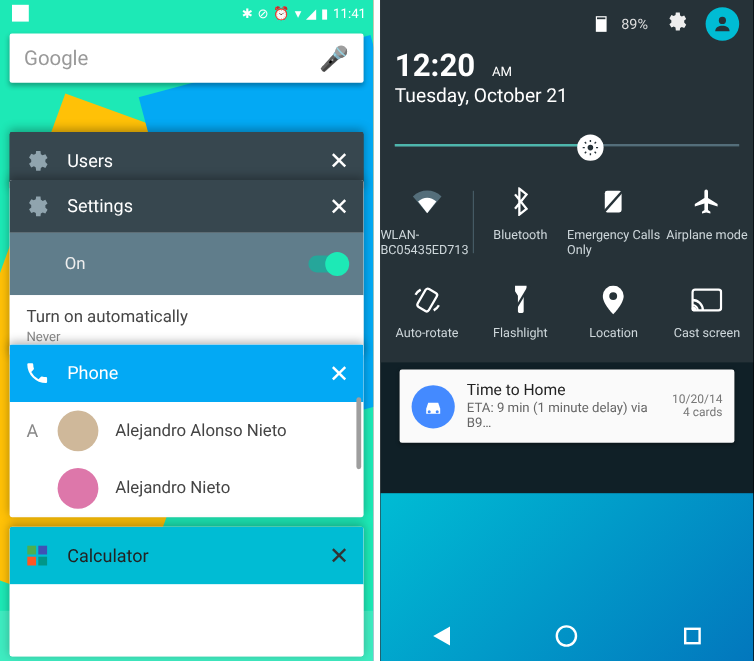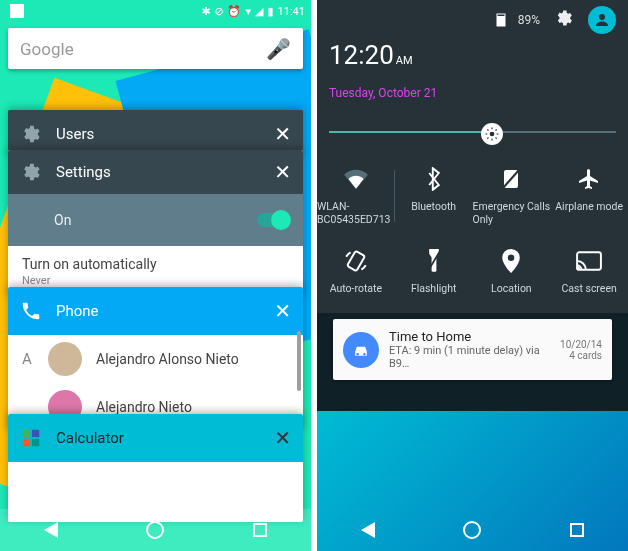--- a/index.html
+++ b/index.html
@@ -29,43 +29,43 @@
 .toggle{width:32px;height:14px;background:#26a69a;border-radius:8px;margin-left:auto;position:relative}
 .toggle::after{content:"";position:absolute;right:-2px;top:-3px;width:20px;height:20px;background:#1de9b6;border-radius:50%}
 .set-sub{background:#fff;padding:10px 14px;color:#444;font-size:14px}
 .set-sub .nv{font-size:11px;color:#888;margin-top:2px}
 .c-phone{top:207px;background:#fff}
 .c-phone .chead{background:#03a9f4}
 .contact{height:48px;display:flex;align-items:center;padding:0 14px;font-size:14px;color:#444}
 .contact .av{width:34px;height:34px;border-radius:50%;margin-right:14px;background:#cfb89a}
 .alpha{width:18px;font-size:15px;color:#888;margin-right:8px}
 .scrollbar{position:absolute;right:2px;top:44px;width:4px;height:60px;background:#9e9e9e;border-radius:2px}
-.c-calc{top:334px;background:#fff}
+.c-calc{top:359px;background:#fff}
 .c-calc .chead{background:#00bcd4;color:#222}
 .c-calc .ci svg{width:22px;height:22px}
 .c-calc .close{color:#333}
 .nav{position:absolute;bottom:0;left:0;right:0;height:42px;display:flex;align-items:center;justify-content:space-around;z-index:20}
 .n1{background:rgba(255,255,255,0.15)}
 .n2{background:#000}
 .nav span{color:#fff;font-size:18px}
 .nav .tri{width:0;height:0;border-top:8px solid transparent;border-bottom:8px solid transparent;border-right:14px solid #fff}
 .nav .circ{width:18px;height:18px;border:2px solid #fff;border-radius:50%}
 .nav .sq{width:14px;height:14px;border:2px solid #fff}
 
 .p2{background:#102027}
 .qs-top{background:#263238;padding:6px 12px 14px;color:#fff}
 .qs-head{display:flex;align-items:center;justify-content:flex-end;gap:14px;height:28px}
 .batt{font-size:12px;color:#ddd;display:flex;align-items:center;gap:12px}
 .gear{font-size:18px;color:#eee}
 .avatar{width:28px;height:28px;background:#00bcd4;border-radius:50%;display:flex;align-items:center;justify-content:center}
 .avatar svg{width:18px;height:18px}
 .time{margin-top:6px}
-.time .t{font-size:26px;font-weight:400}
-.time .ampm{font-size:11px;margin-left:2px}
-.time .date{font-size:12px;color:#d946ef;margin-top:16px}
+.time .t{font-size:26px;font-weight:700}
+.time .ampm{font-size:11px;margin-left:14px}
+.time .date{font-size:16px;color:#ffffff;margin-top:0}
 .slider{margin-top:22px;position:relative;height:20px}
 .slider .track{position:absolute;left:0;right:0;top:9px;height:2px;background:#546e7a}
 .slider .fill{position:absolute;left:0;width:55%;top:9px;height:2px;background:#4db6ac}
 .slider .thumb{position:absolute;left:53%;top:1px;width:22px;height:22px;border-radius:50%;background:#fff;display:flex;align-items:center;justify-content:center}
 .tiles{background:#263238;padding:10px 0 18px;display:grid;grid-template-columns:repeat(4,1fr);row-gap:22px}
 .tile{display:flex;flex-direction:column;align-items:center;gap:8px;color:#cfd8dc;font-size:10.5px;cursor:pointer}
 .tile .ti{height:26px;display:flex;align-items:center;justify-content:center;font-size:22px;color:#fff}
 .tile.sep{position:relative}
 .tile.sep::after{content:"";position:absolute;right:0;top:4px;bottom:4px;width:1px;background:#455a64}
 .notif{margin:6px 16px;background:#fafafa;border-radius:2px;padding:10px;display:flex;align-items:center;gap:10px;box-shadow:0 1px 3px rgba(0,0,0,0.3)}

